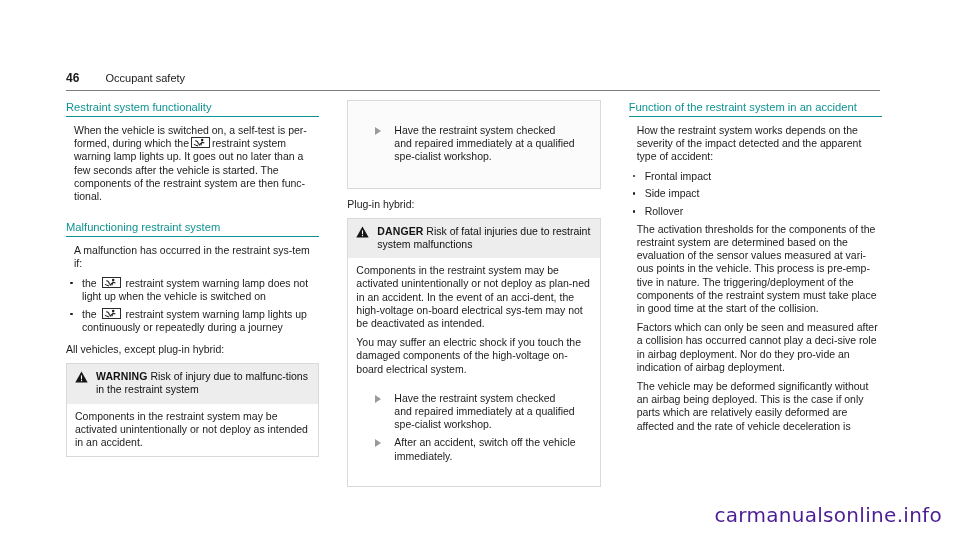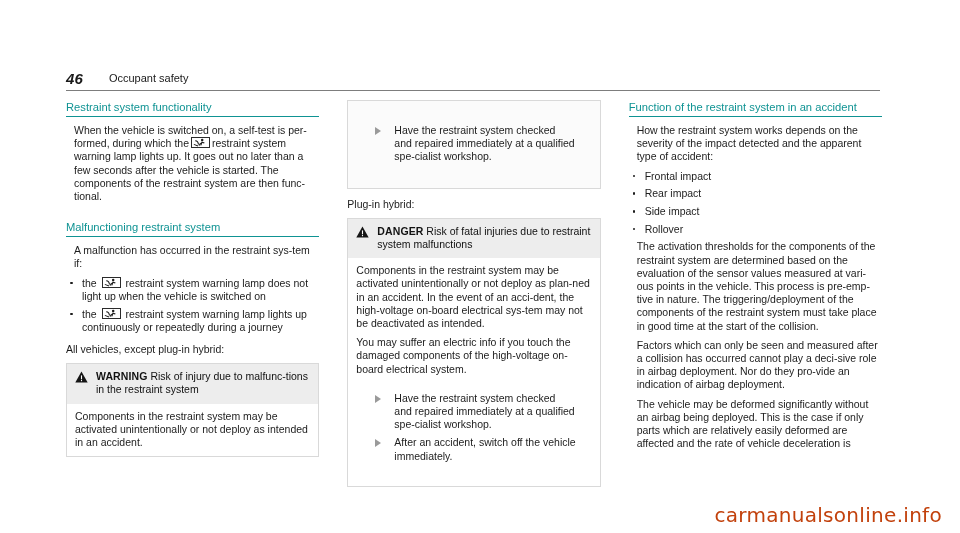--- a/index.html
+++ b/index.html
@@ -29,26 +29,25 @@
     position: absolute;
     left: 66px;
     top: 72px;
     width: 814px;
     height: 18px;
     border-bottom: 1px solid #7d7d7d;
     display: flex;
     align-items: flex-start;
   }
   .page-number {
-    font-size: 15px;
+    font-size: 12px;
     font-weight: bold;
     color: #1a1a1a;
     letter-spacing: 0.1px;
     line-height: 13px;
-    font-style: italic;
   }
   .header-title {
     font-size: 11px;
     color: #1a1a1a;
     margin-left: 26px;
     line-height: 13px;
   }
 
   
   .columns {
@@ -211,21 +210,21 @@
     padding: 7px 8px 8px 8px;
     background: #fbfbfb;
   }
 
   
   .watermark {
     position: absolute;
     right: 18px;
     bottom: 6px;
     font-size: 20px;
-    color: #c2410c;
+    color: #4c1d95;
     letter-spacing: 0.3px;
     font-family: "DejaVu Sans", sans-serif;
     white-space: nowrap;
   }
 </style>
 </head>
 <body>
 
 <div class="page">
 
@@ -326,21 +325,21 @@
             <rect x="5.95" y="4.4" width="1.1" height="3.9" fill="#ffffff"></rect>
             <rect x="5.95" y="9.0" width="1.1" height="1.2" fill="#ffffff"></rect>
           </svg>
           <div class="notice-head-text">
             <span class="kw">DANGER</span>
             <span>Risk of fatal injuries due to restraint system malfunctions</span>
           </div>
         </div>
         <div class="notice-body">
           <p>Components in the restraint system may be activated unintentionally or not deploy as plan-ned in an accident. In the event of an acci-dent, the high-voltage on-board electrical sys-tem may not be deactivated as intended.</p>
-          <p>You may suffer an electric info if you touch the damaged components of the high-voltage on-board electrical system.</p>
+          <p>You may suffer an electric shock if you touch the damaged components of the high-voltage on-board electrical system.</p>
           <ul class="actions">
             <li>
               <span class="arrow-bullet"></span>
               <span>Have the restraint system checked and repaired immediately at a qualified spe-cialist workshop.</span>
             </li>
             <li>
               <span class="arrow-bullet"></span>
               <span>After an accident, switch off the vehicle immediately.</span>
             </li>
           </ul>
@@ -350,21 +349,20 @@
     </div>
 
     <div class="col">
 
       <h2 class="sec-heading">Function of the restraint system in an accident</h2>
 
       <p class="body">How the restraint system works depends on the severity of the impact detected and the apparent type of accident:</p>
 
       <ul class="dots">
         <li>Frontal impact</li>
-        <li>Rear impact</li>
         <li>Side impact</li>
         <li>Rollover</li>
       </ul>
 
       <p class="body">The activation thresholds for the components of the restraint system are determined based on the evaluation of the sensor values measured at vari-ous points in the vehicle. This process is pre-emp-tive in nature. The triggering/deployment of the components of the restraint system must take place in good time at the start of the collision.</p>
       <p class="body">Factors which can only be seen and measured after a collision has occurred cannot play a deci-sive role in airbag deployment. Nor do they pro-vide an indication of airbag deployment.</p>
       <p class="body">The vehicle may be deformed significantly without an airbag being deployed. This is the case if only parts which are relatively easily deformed are affected and the rate of vehicle deceleration is</p>
 
     </div>
 

